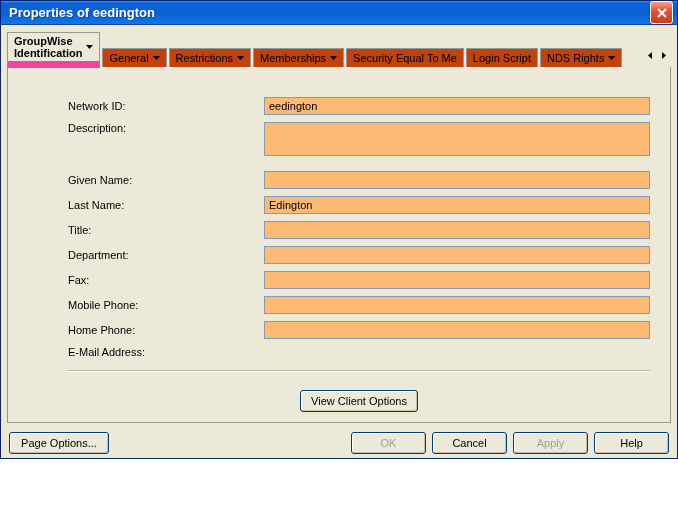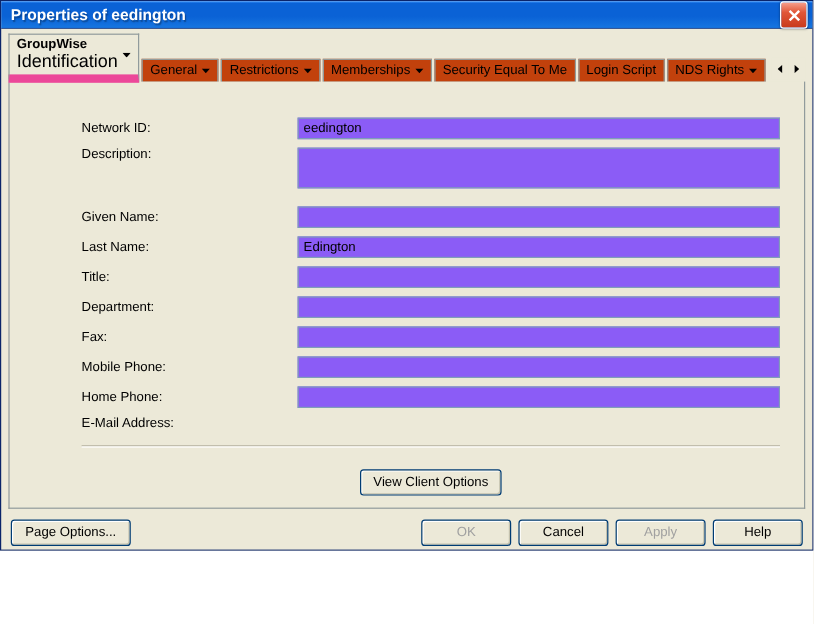--- a/index.html
+++ b/index.html
@@ -73,22 +73,22 @@
     background: #ece9d8;
     border-bottom: 7px solid #ec4899;
     padding-top: 2px;
     padding-bottom: 2px;
     z-index: 2;
     height: auto;
   }
   .tab.active .tab-main { font-weight: bold; }
   .tab .sub {
     display: block;
-    font-weight: normal;
-    font-size: 15px;
+    font-weight: bold;
+    font-size: 11px;
   }
   .tab .dropdown-arrow {
     width: 7px; height: 4px;
   }
   .tabbar-scroll {
     margin-left: auto;
     display: flex;
     gap: 0;
     align-items: center;
     padding-bottom: 2px;
@@ -112,32 +112,33 @@
     position: relative;
     box-sizing: border-box;
   }
   .form-area {
     padding: 30px 20px 10px 60px;
   }
   .form-row {
     display: flex;
     align-items: center;
     margin-bottom: 7px;
+    gap: 16px;
   }
   .form-row.tall { align-items: flex-start; }
   .form-label {
     width: 180px;
     flex-shrink: 0;
     color: #000;
   }
   .form-input {
     flex: 1;
     height: 18px;
     border: 1px solid #7f9db9;
-    background: #8b5cf6;
+    background: #fdba74;
     font-family: inherit;
     font-size: 11px;
     padding: 1px 4px;
     box-sizing: border-box;
   }
   textarea.form-input {
     height: 34px;
     resize: none;
   }
   .email-row .input-wrap {

